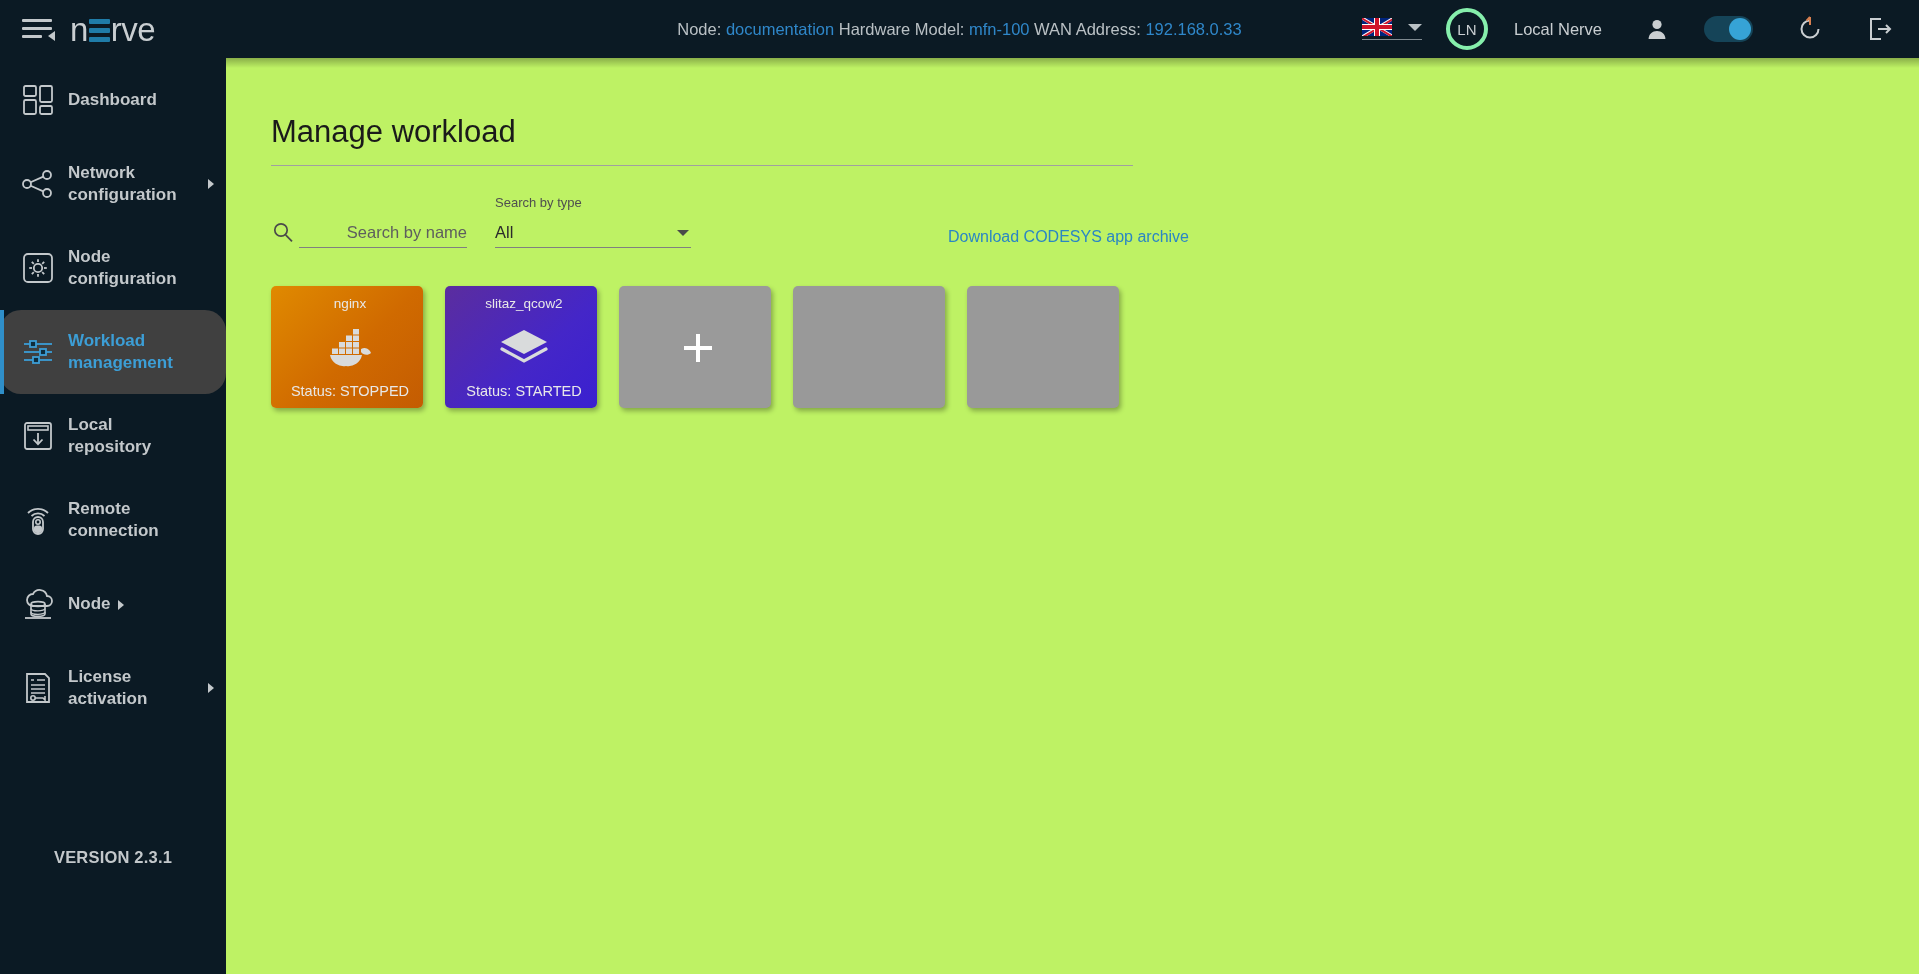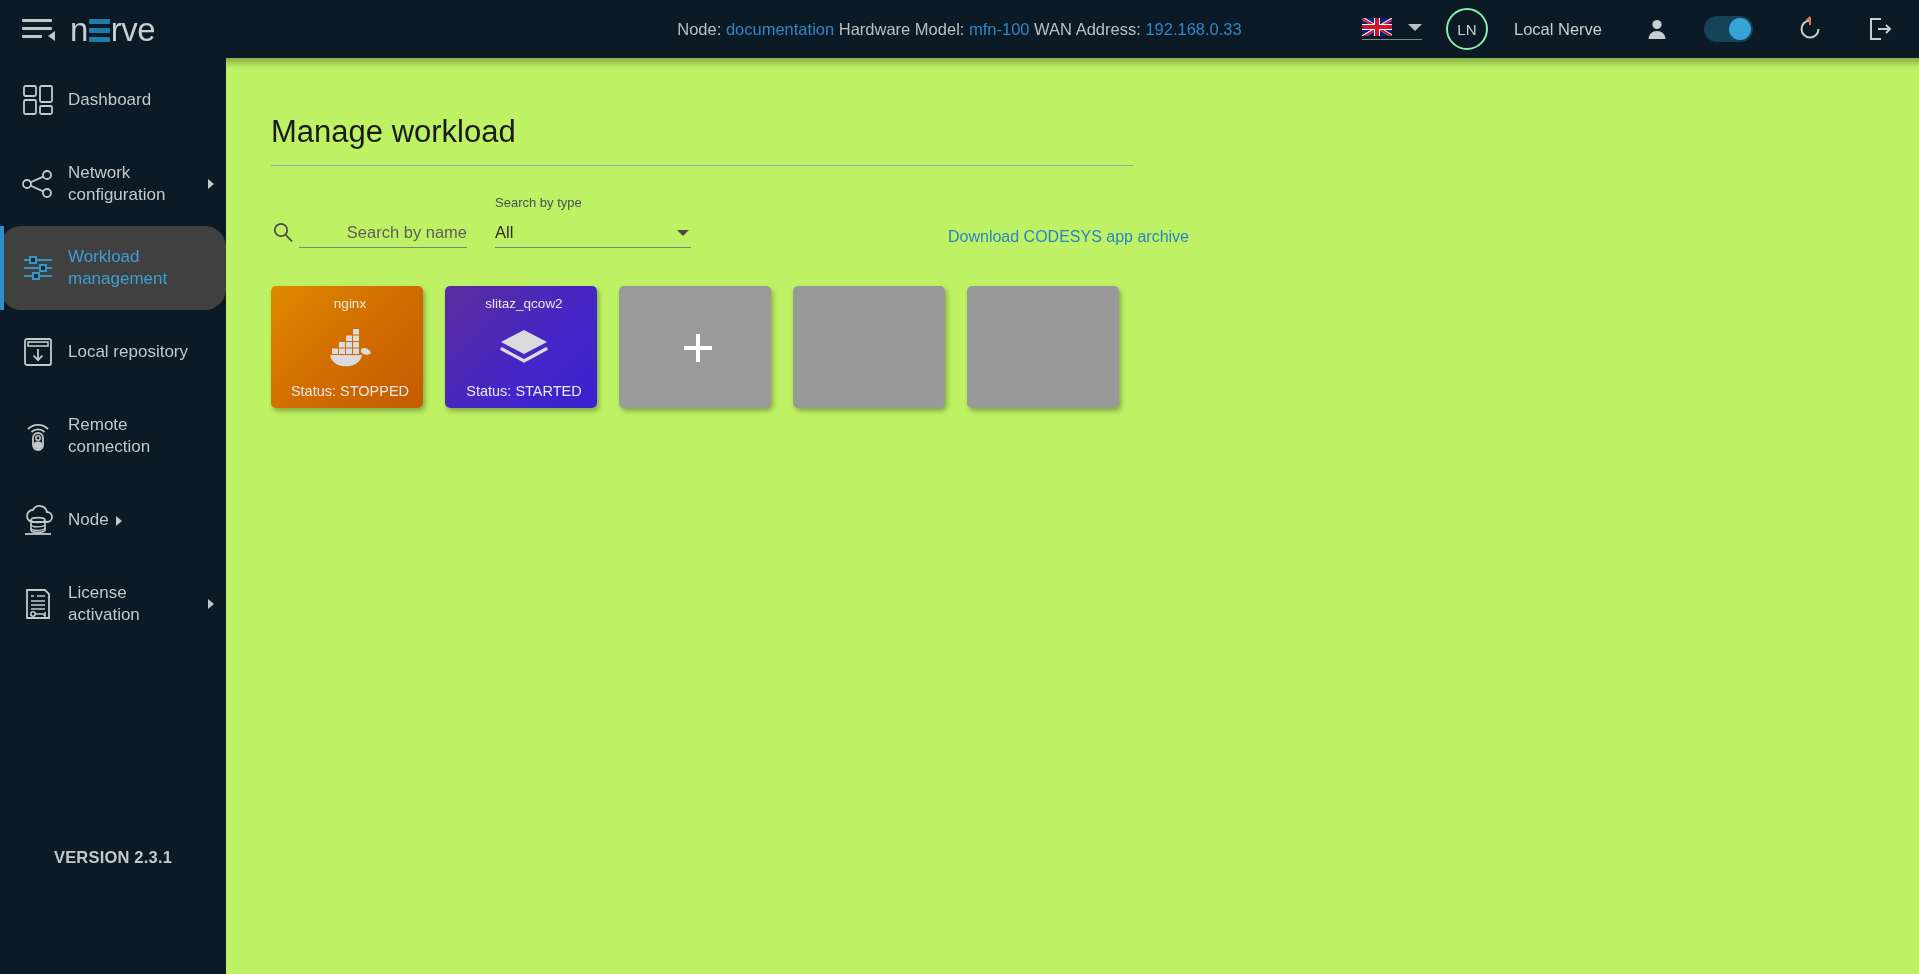--- a/index.html
+++ b/index.html
@@ -81,21 +81,21 @@
   .flag .cw-h{ position:absolute; left:0; top:6px; width:30px; height:6px; background:#fff;}
   .flag .cw-v{ position:absolute; left:12px; top:0; width:6px; height:18px; background:#fff;}
   .flag .cr-h{ position:absolute; left:0; top:7.4px; width:30px; height:3.2px; background:#cf142b;}
   .flag .cr-v{ position:absolute; left:13.4px; top:0; width:3.2px; height:18px; background:#cf142b;}
   .caret-down {
     width:0;height:0;border-left:7px solid transparent;border-right:7px solid transparent;
     border-top:7px solid #b9c0c4;
   }
   .avatar-circle {
     width: 42px; height: 42px; border-radius: 50%;
-    border: 2px solid #86efac; color: #c9ced1;
+    border: 4px solid #86efac; color: #c9ced1;
     display:flex;align-items:center;justify-content:center;
     font-size: 15px; margin-right: 26px; cursor:pointer;
   }
   .local-nerve { color:#c9ced1; font-size:16.5px; margin-right: 44px; cursor:pointer;}
   .ic { cursor:pointer; display:flex; align-items:center; justify-content:center;}
   .person-ic { margin-right: 36px; }
   .toggle {
     width: 49px; height: 26px; border-radius: 13px;
     background: #154458; position: relative; margin-right: 44px; cursor:pointer;
   }
@@ -115,21 +115,21 @@
   .nav-item {
     position: relative; display: flex; align-items: center;
     height: 84px; padding-left: 8px; cursor: pointer;
     color: #c3c8cb;
   }
   .nav-item .nav-ico {
     width: 60px; flex: 0 0 60px;
     display:flex; align-items:center; justify-content:center;
   }
   .nav-item .nav-lbl {
-    font-size: 17px; font-weight: 400; line-height: 1.28;
+    font-size: 17px; font-weight: 700; line-height: 1.28;
     max-width: 120px;
   }
   .nav-item .nav-arrow {
     position:absolute; right: 12px; top: 50%; transform: translateY(-50%);
     width:0;height:0;border-top:5px solid transparent;border-bottom:5px solid transparent;
     border-left:6px solid #c3c8cb;
   }
   .nav-item.active { background: #404040; color: #3c9ed6; border-radius: 21px; }
   .nav-item.active .nav-lbl { color: #3c9ed6; }
   .nav-item.active::before {
@@ -335,20 +335,39 @@
           <circle cx="6" cy="17" r="4" fill="none" stroke="#c3c8cb" stroke-width="1.8"></circle>
           <circle cx="26" cy="8" r="4" fill="none" stroke="#c3c8cb" stroke-width="1.8"></circle>
           <circle cx="26" cy="26" r="4" fill="none" stroke="#c3c8cb" stroke-width="1.8"></circle>
           <path d="M9.6 15.2 L22.3 9.6 M9.6 18.8 L22.3 24.4" stroke="#c3c8cb" stroke-width="1.8"></path>
         </svg>
       </span>
       <span class="nav-lbl">Network configuration</span>
       <span class="nav-arrow"></span>
     </div>
 
+    <div class="nav-item">
+      <span class="nav-ico">
+        <svg width="34" height="34" viewBox="0 0 34 34">
+          <rect x="3" y="3" width="28" height="28" rx="4" fill="none" stroke="#c3c8cb" stroke-width="1.8"></rect>
+          <circle cx="17" cy="17" r="4.2" fill="none" stroke="#c3c8cb" stroke-width="1.8"></circle>
+          <g stroke="#c3c8cb" stroke-width="1.8">
+            <path d="M17 8.2 V11"></path>
+              <path d="M17 23 V25.8"></path>
+            <path d="M8.2 17 H11"></path>
+              <path d="M23 17 H25.8"></path>
+            <path d="M10.8 10.8 L12.8 12.8"></path>
+              <path d="M21.2 21.2 L23.2 23.2"></path>
+            <path d="M23.2 10.8 L21.2 12.8"></path>
+              <path d="M12.8 21.2 L10.8 23.2"></path>
+          </g>
+        </svg>
+      </span>
+      <span class="nav-lbl">Node configuration</span>
+    </div>
 
     <div class="nav-item active">
       <span class="nav-ico">
         <svg width="34" height="34" viewBox="0 0 34 34">
           <g stroke="#3c9ed6" stroke-width="1.8" fill="none">
             <path d="M3 9 H31"></path>
               <path d="M3 17 H31"></path>
               <path d="M3 25 H31"></path>
             <rect x="9" y="6" width="6" height="6" fill="#0e2d3d"></rect>
             <rect x="19" y="14" width="6" height="6" fill="#0e2d3d"></rect>

